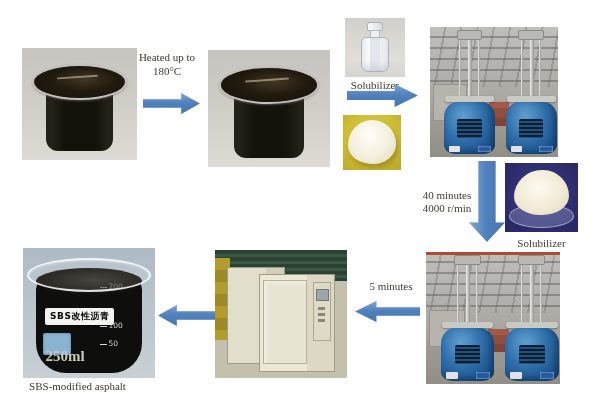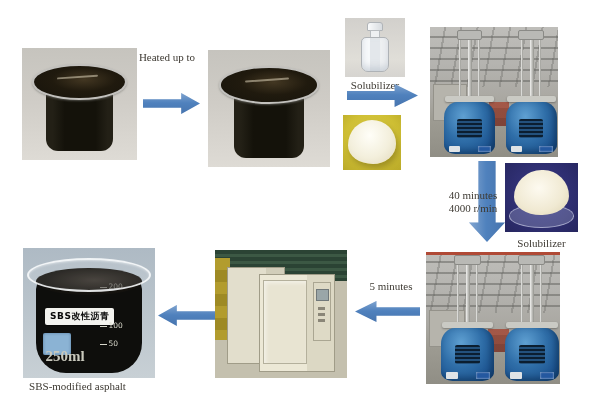--- a/index.html
+++ b/index.html
@@ -142,21 +142,21 @@
   .fb-grad100 { left:58%; top:57%; }
   .fb-grad50  { left:58%; top:71%; }
   .fb-vol { left:17%; top:77%; color:#c9c9bd; font-size:15px; font-weight:bold;
     font-family:Liberation Serif, serif; }
 
   
   .cap-base  { left:20px;  top:162px; width:120px; }
   .txt-heat  { left:130px; top:50px;  width:74px; }
   .lab-sol1  { left:333px; top:78px;  width:84px; }
   .lab-sbs   { left:326px; top:172px; width:92px; }
-  .txt-shear { left:418px; top:189px; width:58px; line-height:13px;margin-left:26px; }
+  .txt-shear { left:418px; top:189px; width:58px; line-height:13px; }
   .lab-sol2  { left:499px; top:236px; width:85px; }
   .txt-5min  { left:360px; top:279px; width:62px; }
   .txt-cure  { left:166px; top:274px; width:54px; line-height:14px; }
   .cap-final { left:10px;  top:379px; width:135px; }
 
   .ar1 { left:143px; top:92px;  width:57px; height:23px; }
   .ar2 { left:347px; top:83px;  width:71px; height:25px; }
   .ar3 { left:469px; top:161px; width:36px; height:81px; }
   .ar4 { left:355px; top:300px; width:65px; height:23px; }
   .ar5 { left:158px; top:304px; width:57px; height:23px; }
@@ -167,20 +167,21 @@
 <div id="canvas" style="--arrow: #4f81bd; color: rgb(62, 58, 51);">
 
   <div class="photo ph-gray ph1">
     <div class="bk-body"></div>
     <div class="bk-rim"></div>
     <div class="bk-glint"></div>
   </div>
 
   <div class="cap two-line txt-heat">
     <div>Heated up to</div>
+    <div>180°C</div>
   </div>
   <div class="arrow arrow-right ar1"></div>
 
   <div class="photo ph-gray ph2">
     <div class="bk-body"></div>
     <div class="bk-rim"></div>
     <div class="bk-glint"></div>
   </div>
 
   <div class="photo ph3">

